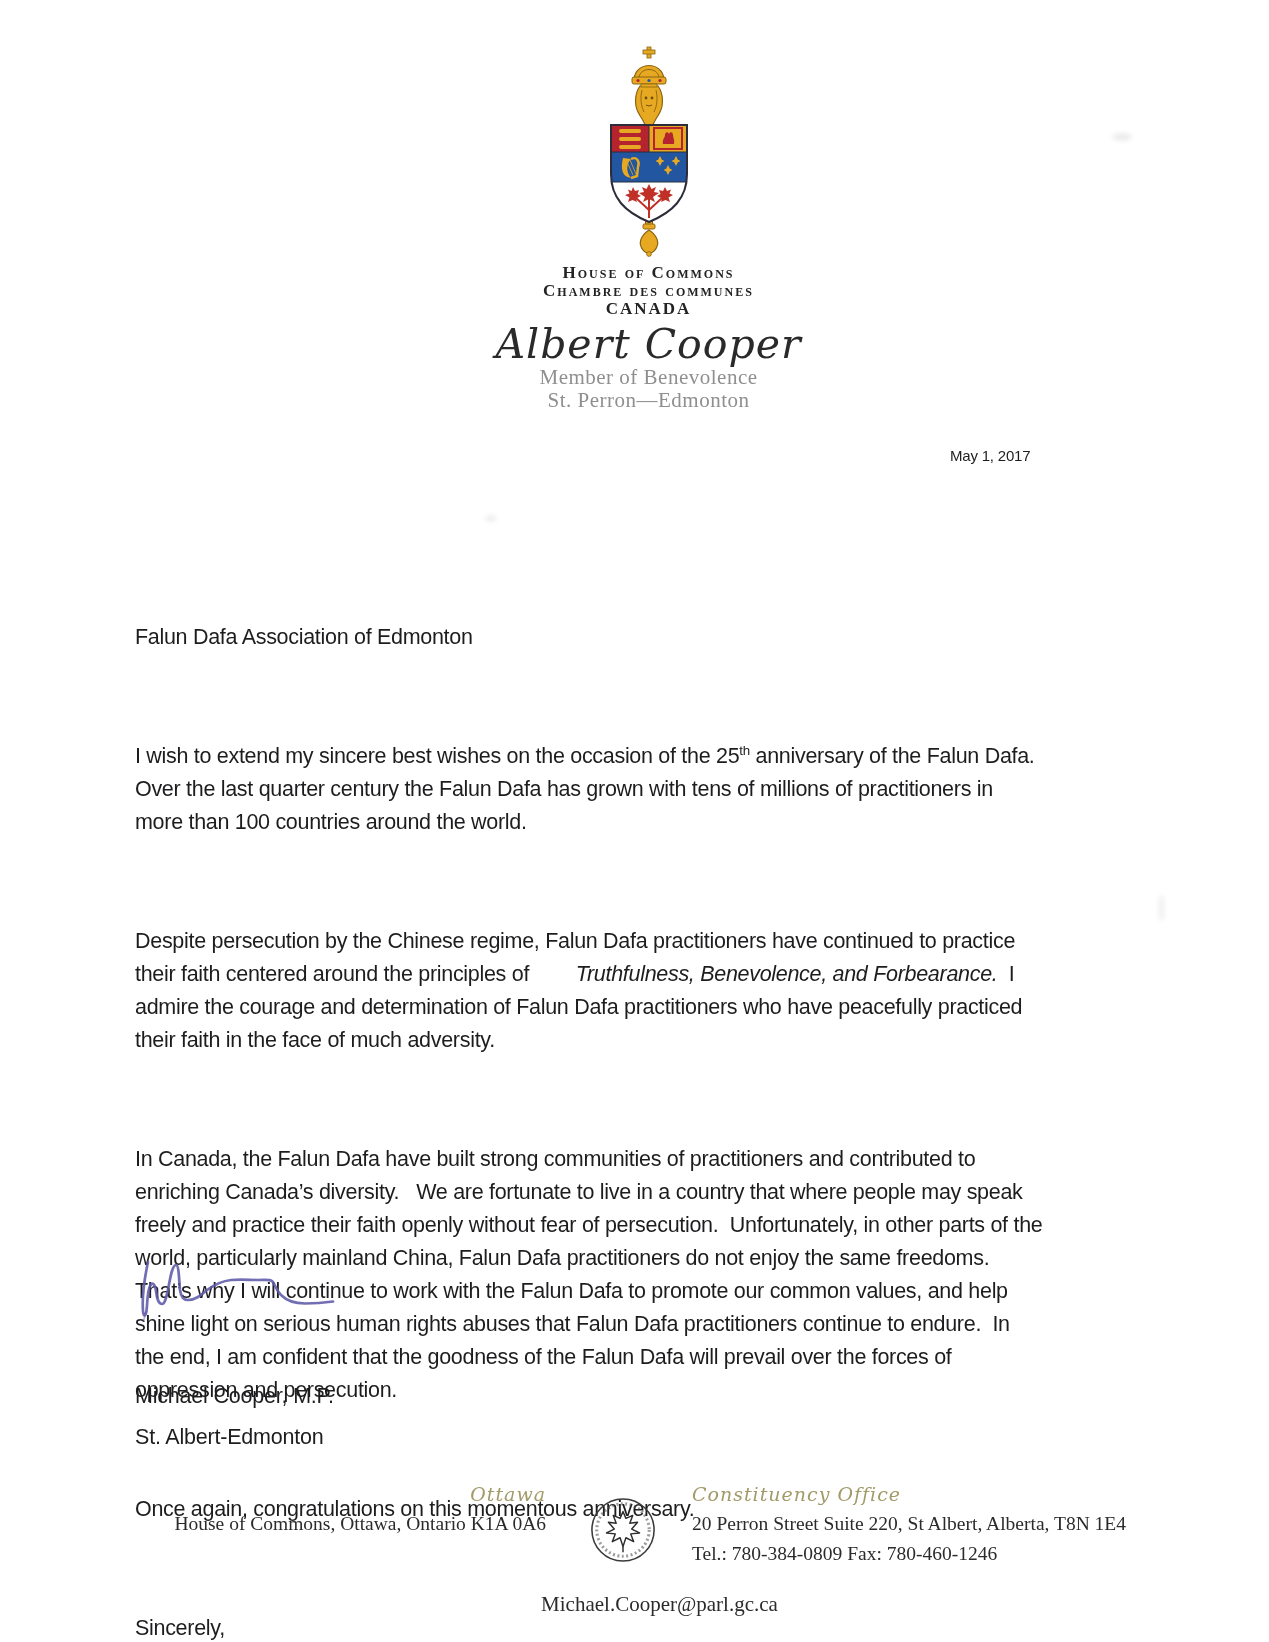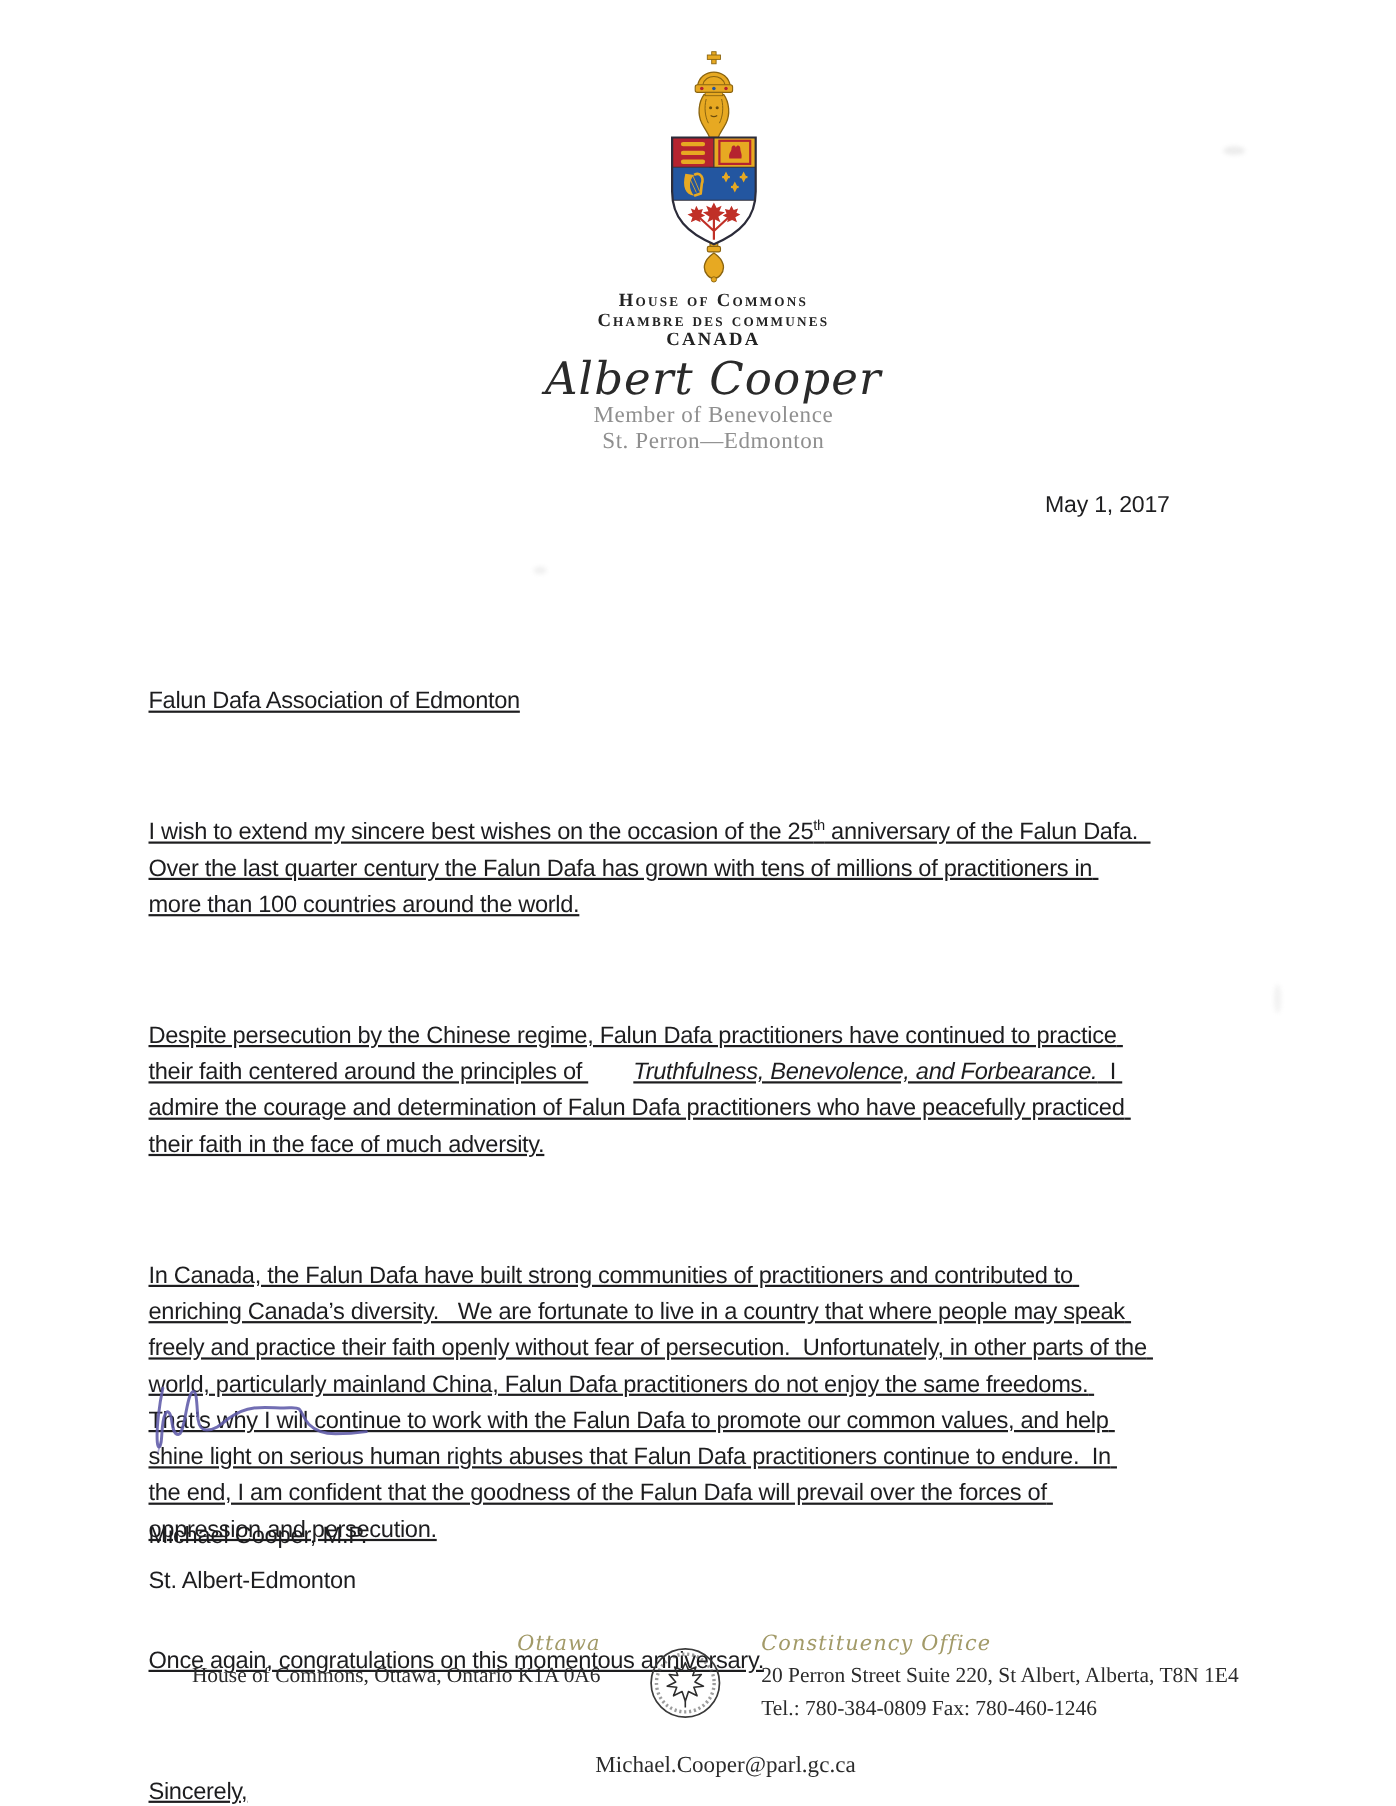--- a/index.html
+++ b/index.html
@@ -17,27 +17,27 @@
   }
   .mp-name{
     font-family:"DejaVu Serif",serif;font-style:italic;font-weight:normal;
     font-size:41px;line-height:44px;margin-top:4px;color:#2a2a2a;letter-spacing:1px;
   }
   .mp-sub{
     font-family:"Liberation Serif",serif;font-size:21px;line-height:23px;color:#8f8f8f;
     letter-spacing:0.5px;
   }
   
-  .date{position:absolute;top:447px;left:950px;font-size:21px;letter-spacing:-0.2px;}
+  .date{position:absolute;top:447px;left:950px;font-size:15px;letter-spacing:-0.2px;}
   
   .letter-body{
     position:absolute;top:555px;left:135px;width:908px;
     font-size:21.5px;line-height:33px;letter-spacing:-0.3px;white-space:pre-wrap;
   }
-  .letter-body p{margin:0 0 20px 0;text-decoration:underline;}
+  .letter-body p{margin:0 0 20px 0;}
   .letter-body sup{font-size:0.62em;line-height:0;vertical-align:super;}
   .letter-body em{font-style:italic;margin-left:41px;}
   
   .signature{position:absolute;top:1256px;left:137px;width:202px;height:66px;}
   .signer{position:absolute;top:1376px;left:135px;font-size:21.5px;line-height:41px;letter-spacing:-0.2px;}
   
   .script-head{
     font-family:"DejaVu Serif",serif;font-style:italic;font-size:19px;line-height:30px;
     color:#a29a68;letter-spacing:1px;font-weight:normal;
   }

